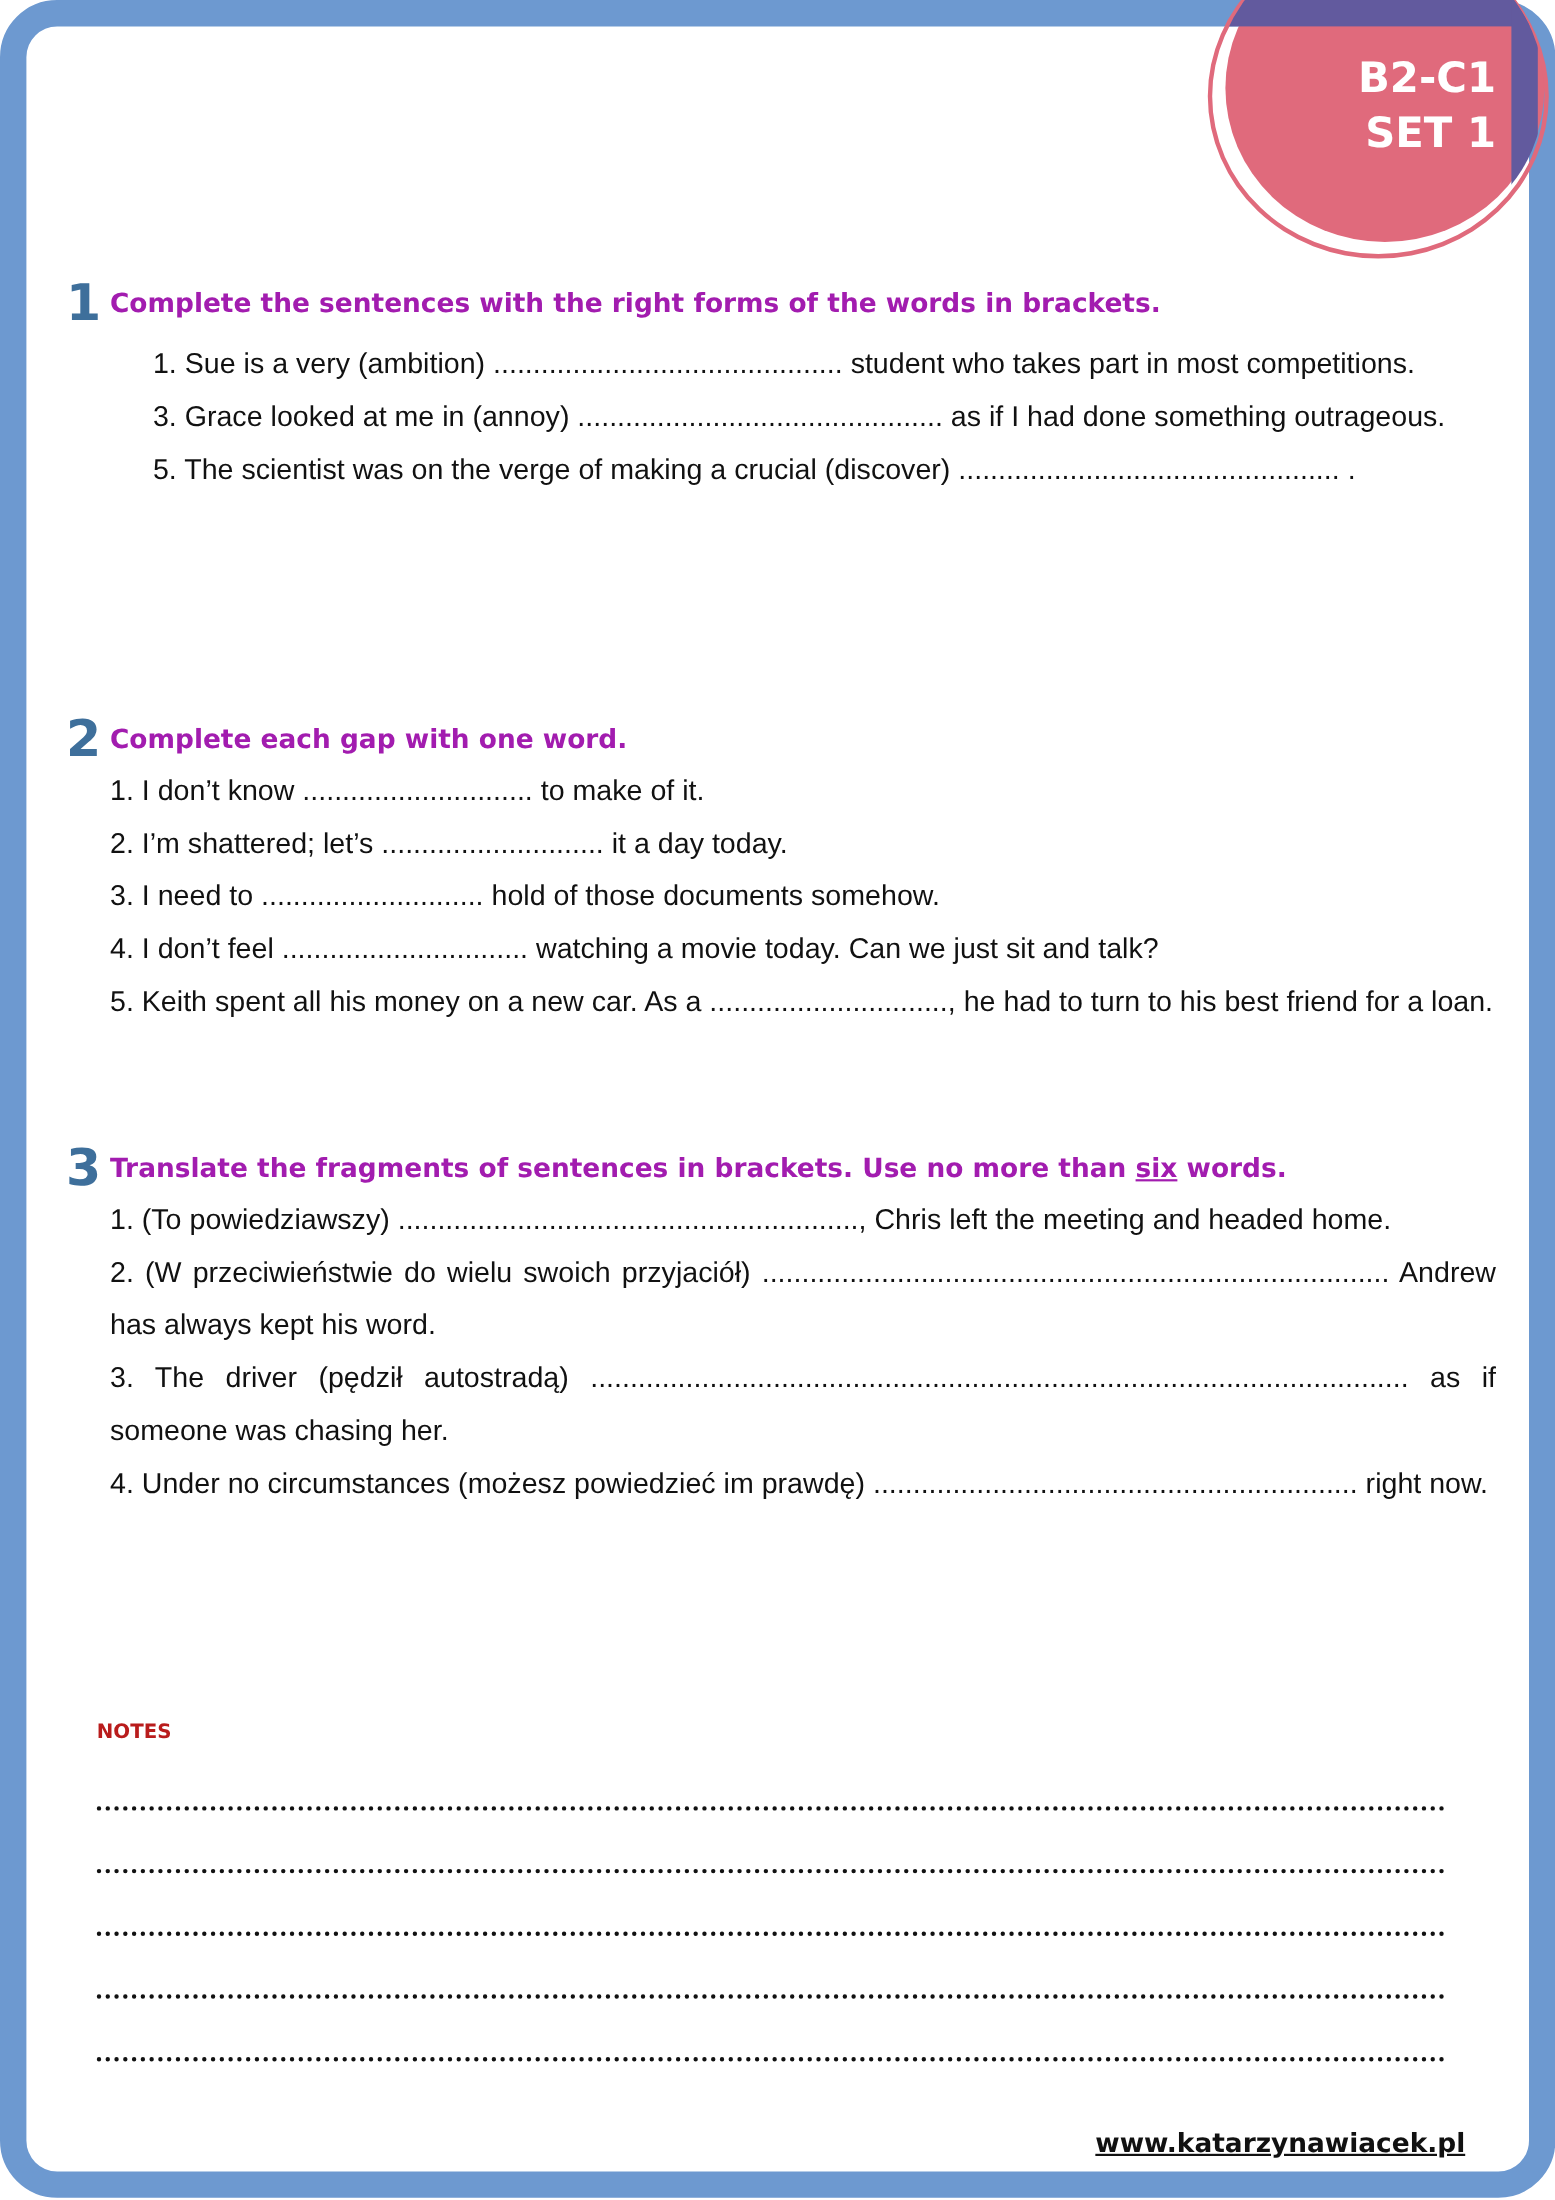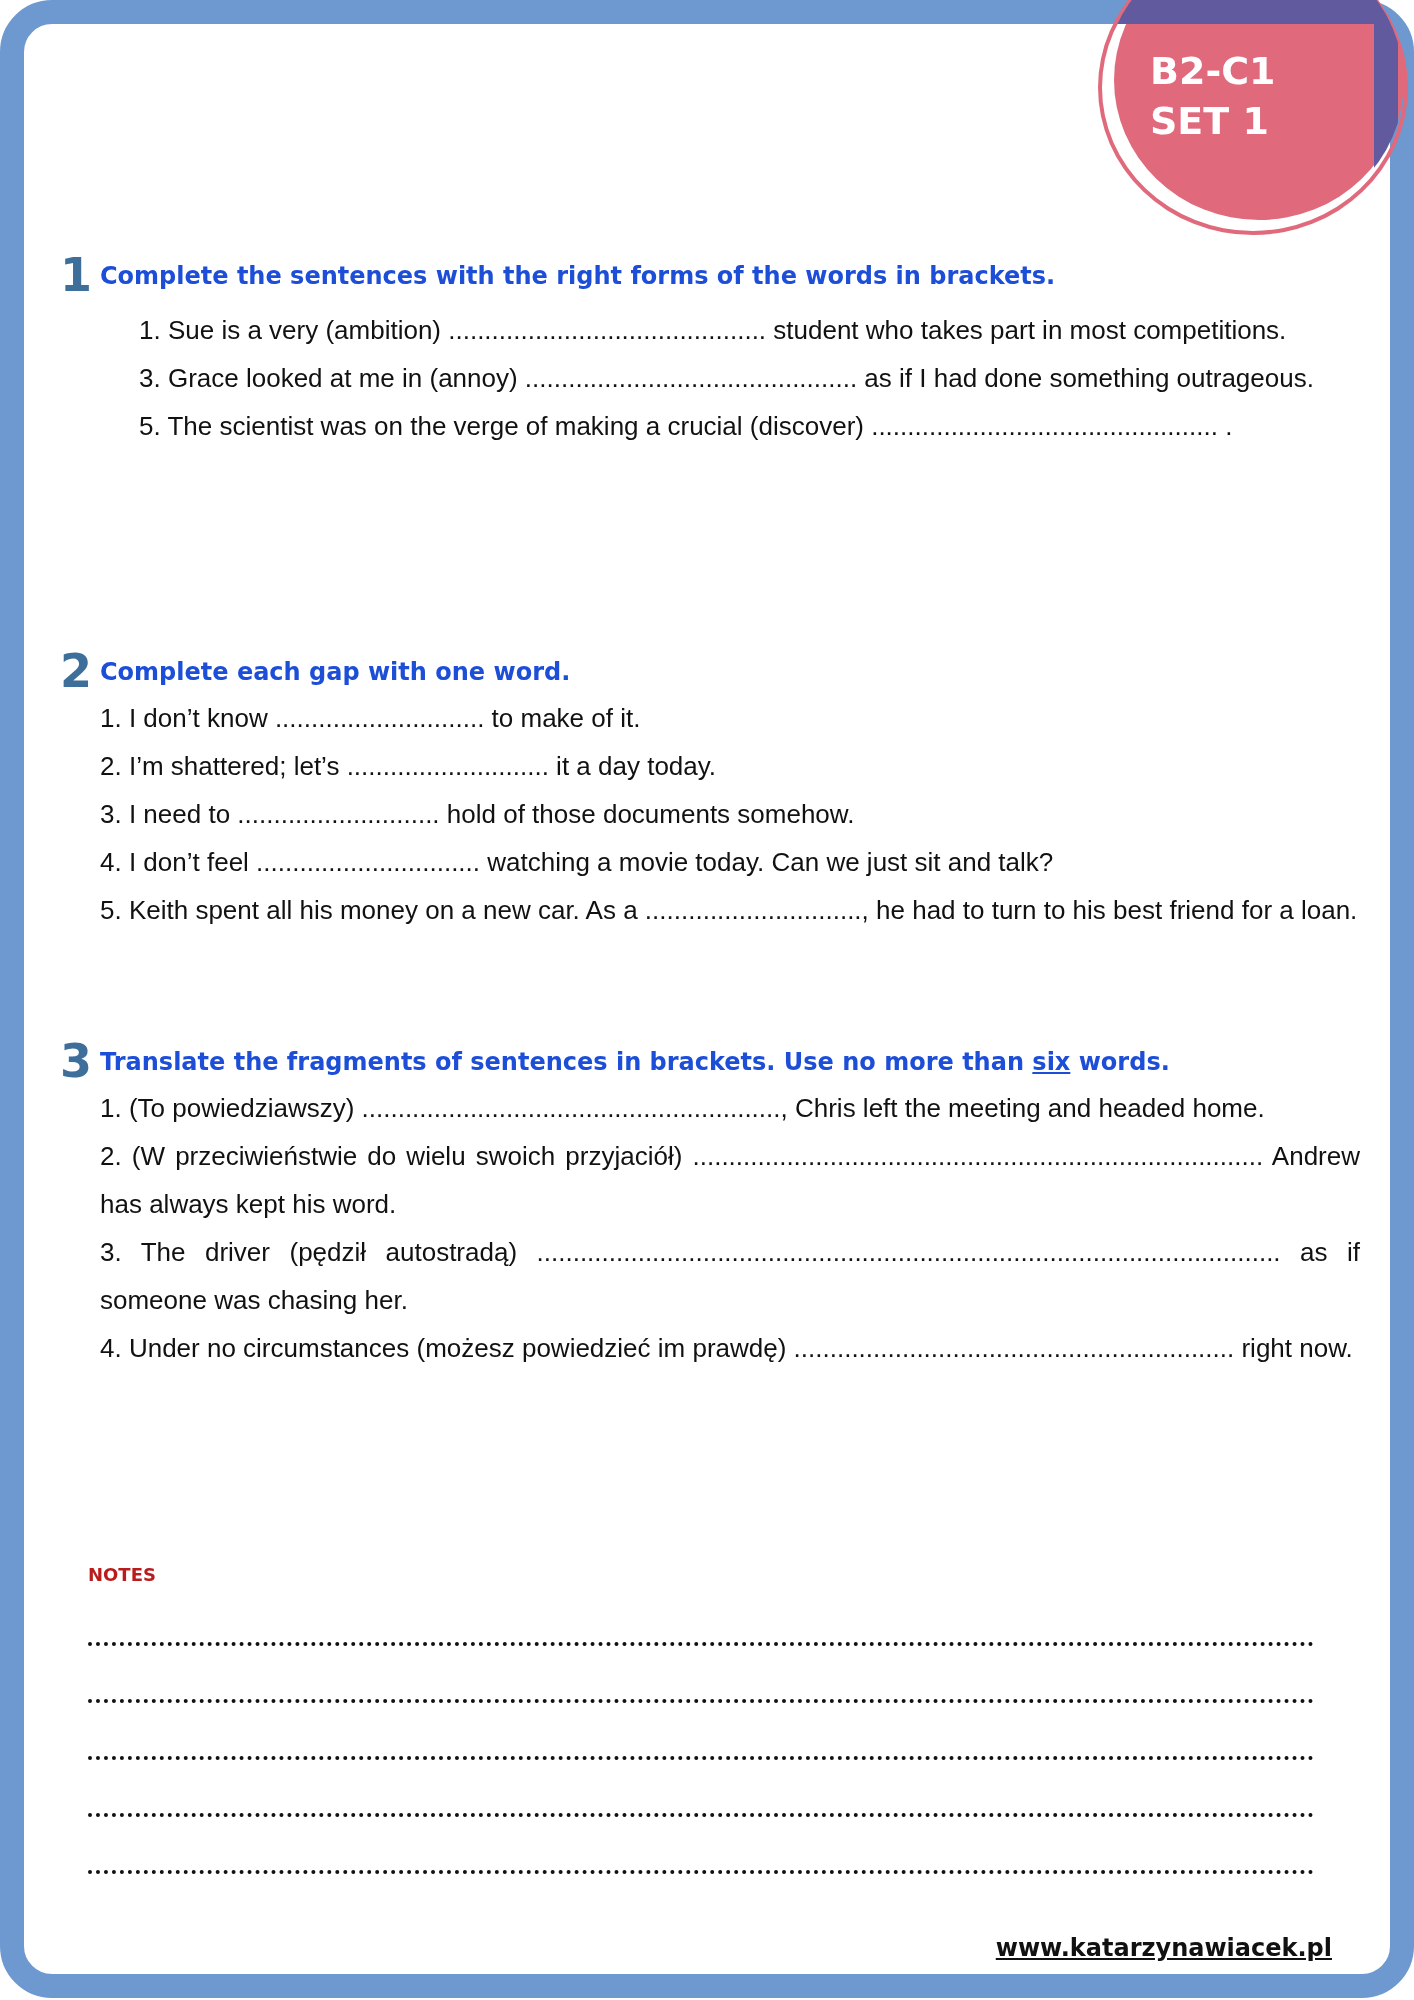--- a/index.html
+++ b/index.html
@@ -30,32 +30,32 @@
     position:absolute; left:1104px; top:-60px; width:300px; height:285px;
     border-radius:50%; overflow:hidden; z-index:4; pointer-events:none;
   }
   .badge-overlap::before {
     content:""; position:absolute; left:0; top:60px; width:300px; height:24px; background:#625a9e;
   }
   .badge-overlap::after {
     content:""; position:absolute; left:270px; top:60px; width:24px; height:260px; background:#625a9e;
   }
   .badge-text {
-    position:absolute; left:1150px; top:46px; width:210px; text-align:left;
+    position:absolute; left:1150px; top:46px; width:210px; text-align:right;
     color:#fff; font-weight:bold; font-size:38px; line-height:50px; z-index:5;
     font-family:"DejaVu Sans", sans-serif; letter-spacing:0px;
   }
   .content { position:absolute; left:0; top:0; width:1414px; height:2000px; z-index:6; }
   .section { position:absolute; left:60px; width:1300px; }
   .sec-num {
     position:absolute; left:0; top:-8px; font-size:46px; font-weight:bold; color:#3e6f9b;
     font-family:"DejaVu Sans", sans-serif; line-height:50px;
   }
   .sec-title {
-    position:absolute; left:40px; top:0; font-size:24px; font-weight:bold; color:#1d4ed8;
+    position:absolute; left:40px; top:0; font-size:24px; font-weight:bold; color:#a21caf;
     font-family:"DejaVu Sans", sans-serif; line-height:36px; white-space:nowrap;
   }
   .sec-title u { text-decoration:underline; }
   .items { position:absolute; left:40px; top:48px; width:1280px; margin:0; padding:0; list-style:none; }
   .item {
     font-size:26px; line-height:48px; color:#111; text-align:justify;
     font-family:"Liberation Sans", sans-serif;
   }
   .s1 .item { padding-left:0;margin-left:39px; }
   .notes-title {

